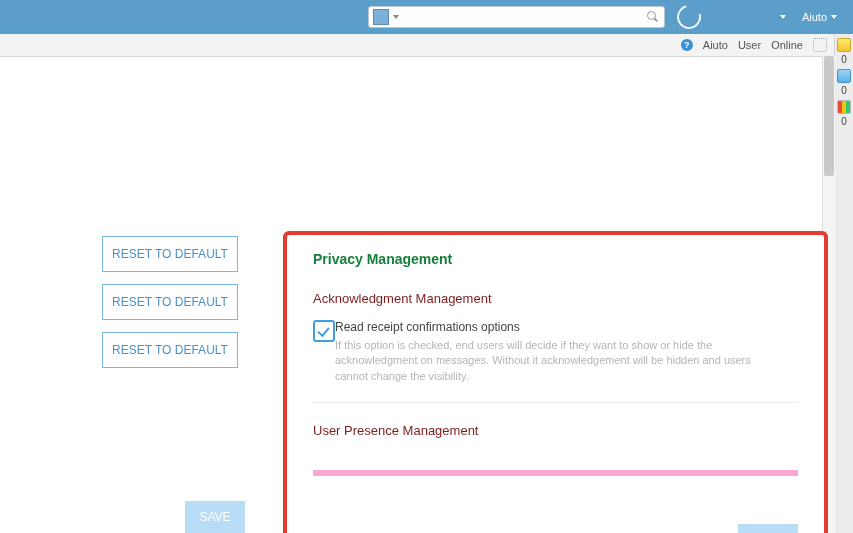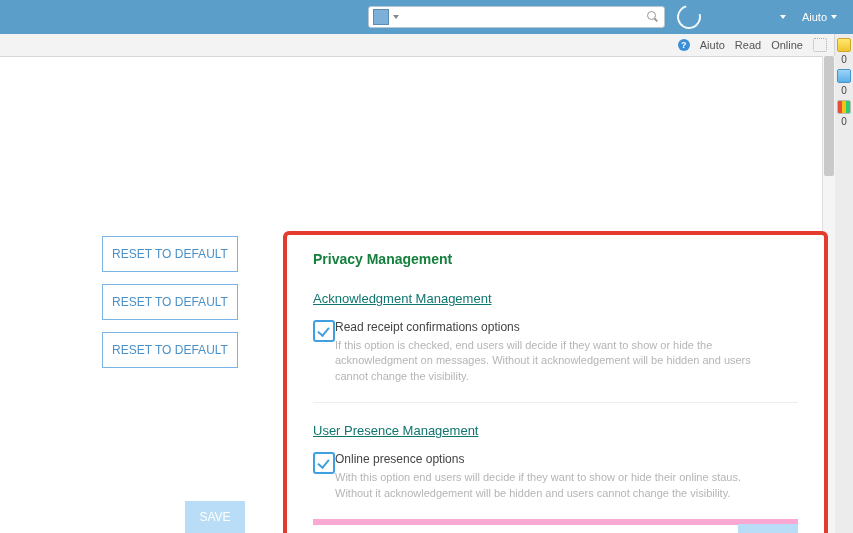--- a/index.html
+++ b/index.html
@@ -29,21 +29,21 @@
   .scrollbar{position:absolute;top:56px;right:18px;width:12px;bottom:0;background:#f5f5f5;border-left:1px solid #e0e0e0;}
   .scroll-thumb{position:absolute;left:1px;right:1px;top:0;height:120px;background:#c9c9c9;border-radius:2px;}
   .leftcol{position:absolute;left:0;top:180px;width:280px;}
   .btn-reset{display:block;width:136px;margin:0 0 12px 102px;padding:10px 6px;background:#fff;border:1px solid #7ab5e5;color:#4a90c8;font-size:12px;text-align:center;cursor:pointer;}
   .depend{margin:14px 0 26px 104px;color:#bdbdbd;font-size:12px;letter-spacing:.5px;}
   .save-left{position:absolute;left:185px;top:445px;width:60px;height:32px;background:#b9ddf6;color:#fff;font-size:12px;border:none;}
   .card{position:absolute;left:283px;top:175px;width:545px;height:343px;background:#fff;border:4px solid #e33b2e;border-radius:6px;padding:16px 26px 16px 26px;box-sizing:border-box;}
   .card h2{margin:0 0 24px;font-size:14px;font-weight:bold;color:#15803d;}
   .sect{border-bottom:1px solid #eee;padding-bottom:18px;margin-bottom:20px;}
   .sect:last-of-type{border-bottom:6px solid #f9a8d4;}
-  .sect-title{font-size:13px;color:#0f766e;margin-bottom:14px;text-decoration:underline;}
+  .sect-title{font-size:13px;color:#7f1d1d;margin-bottom:14px;}
   .row{display:flex;align-items:flex-start;}
   .chk{width:18px;height:18px;border:2px solid #3f9fe0;border-radius:3px;position:relative;flex:none;cursor:pointer;}
   .chk::after{content:"";position:absolute;left:3px;top:5px;width:9px;height:5px;border-left:2px solid #3f9fe0;border-bottom:2px solid #3f9fe0;transform:rotate(-50deg);}
   .opt-title{font-size:12px;color:#444;margin-bottom:4px;}
   .opt-desc{font-size:11px;color:#b5b5b5;line-height:1.4;max-width:430px;}
   .save-card{position:absolute;right:26px;bottom:16px;width:60px;height:30px;background:#b9ddf6;color:#fff;font-size:12px;border:none;}
 </style>
 </head>
 <body>
 
@@ -61,21 +61,21 @@
     </div>
   <div class="top-drop">
       <span>Aiuto</span>
       <span class="caret-white"></span>
     </div>
 </div>
 
 <div class="subbar">
   <span class="help-icon">?</span>
   <span class="lnk">Aiuto</span>
-  <span class="lnk">Read</span>
+  <span class="lnk">User</span>
   <span class="lnk">Online</span>
   <span class="gear"></span>
   <span class="dbl-arrow">▸▸</span>
 </div>
 
 <div class="rightrail">
   <div class="rail-item">
       <span class="rail-sq"></span>
       <span>0</span>
     </div>
@@ -110,24 +110,17 @@
         <div class="chk"></div>
         <div>
           <div class="opt-title">Read receipt confirmations options</div>
           <div class="opt-desc">If this option is checked, end users will decide if they want to show or hide the acknowledgment on messages. Without it acknowledgement will be hidden and users cannot change the visibility.</div>
         </div>
       </div>
     </div>
 
     <div class="sect">
       <div class="sect-title">User Presence Management</div>
-      <div class="row">
-        <div class="chk"></div>
-        <div>
-          <div class="opt-title">Online presence options</div>
-          <div class="opt-desc">With this option end users will decide if they want to show or hide their online staus. Without it acknowledgement will be hidden and users cannot change the visibility.</div>
-        </div>
-      </div>
     </div>
 
     <button class="save-card">SAVE</button>
   </div>
 </div>
 
 </body></html>

